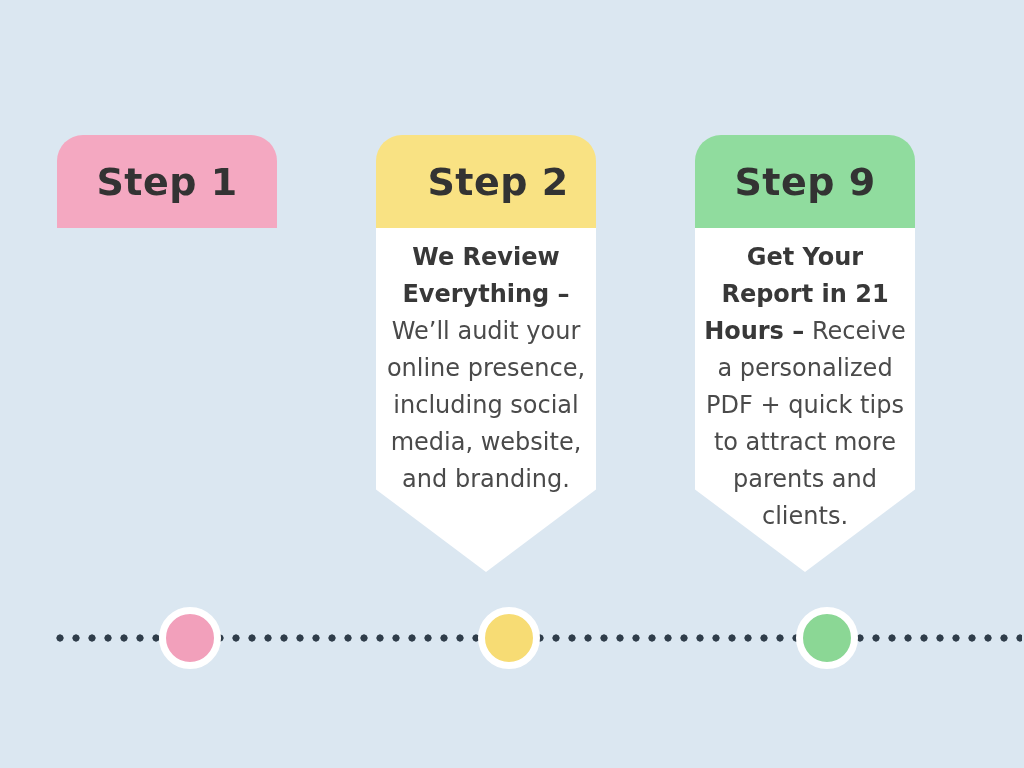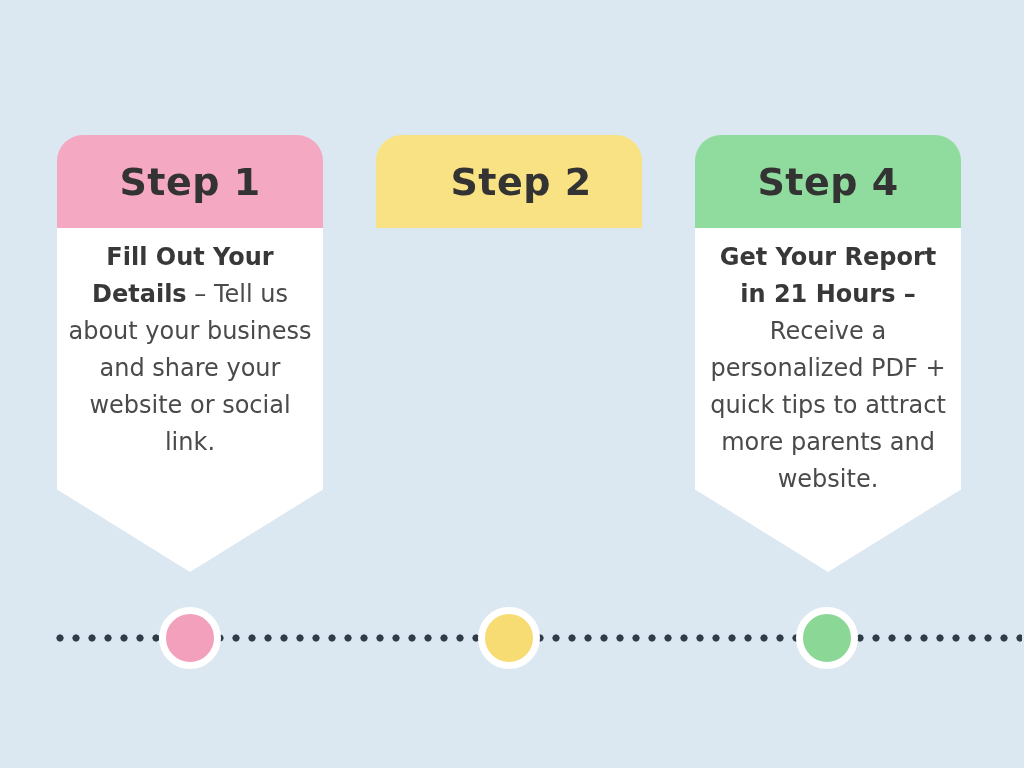--- a/index.html
+++ b/index.html
@@ -13,21 +13,21 @@
     overflow: hidden;
     font-family: "DejaVu Sans", "Liberation Sans", sans-serif;
   }
   .canvas {
     position: absolute;
     inset: 0;
   }
   .step-card {
     position: absolute;
     top: 135px;
-    width: 266px;
+    width: 220px;
     height: 437px;
     display: flex;
     flex-direction: column;
   }
   .step-card.pos-1 { left: 57px; }
   .step-card.pos-2 { left: 376px; }
   .step-card.pos-3 { left: 695px; }
 
   .card-header {
     height: 93px;
@@ -81,37 +81,37 @@
 </style>
 </head>
 <body>
 
 <div class="canvas" style="background-color: rgb(219, 231, 241);">
 
   <div class="step-card pos-1">
     <div class="card-header" style="background-color: rgb(244, 168, 193);">
       <span>Step 1</span>
     </div>
-    <div class="card-body">
-      <span class="lead">Fill Out Your Details</span><span> – Tell us about your business and share your website or social link.</span>
-    </div>
   </div>
 
   <div class="step-card pos-2">
     <div class="card-header" style="background-color: rgb(249, 226, 131); padding-left: 24px;">
       <span>Step 2</span>
     </div>
+    <div class="card-body">
+      <span class="lead">We Review Everything –</span><span> We’ll audit your online presence, including social media, website, and branding.</span>
+    </div>
   </div>
 
   <div class="step-card pos-3">
     <div class="card-header" style="background-color: rgb(144, 220, 158);">
-      <span>Step 4</span>
+      <span>Step 9</span>
     </div>
     <div class="card-body">
-      <span class="lead">Get Your Report in 21 Hours –</span><span> Receive a personalized PDF + quick tips to attract more parents and website.</span>
+      <span class="lead">Get Your Report in 21 Hours –</span><span> Receive a personalized PDF + quick tips to attract more parents and clients.</span>
     </div>
   </div>
 
   <div class="timeline-dots"></div>
 
   <div class="timeline-marker pos-1" style="background-color: rgb(242, 160, 187);"></div>
   <div class="timeline-marker pos-2" style="background-color: rgb(247, 220, 116);"></div>
   <div class="timeline-marker pos-3" style="background-color: rgb(139, 215, 149);"></div>
 
 </div>

